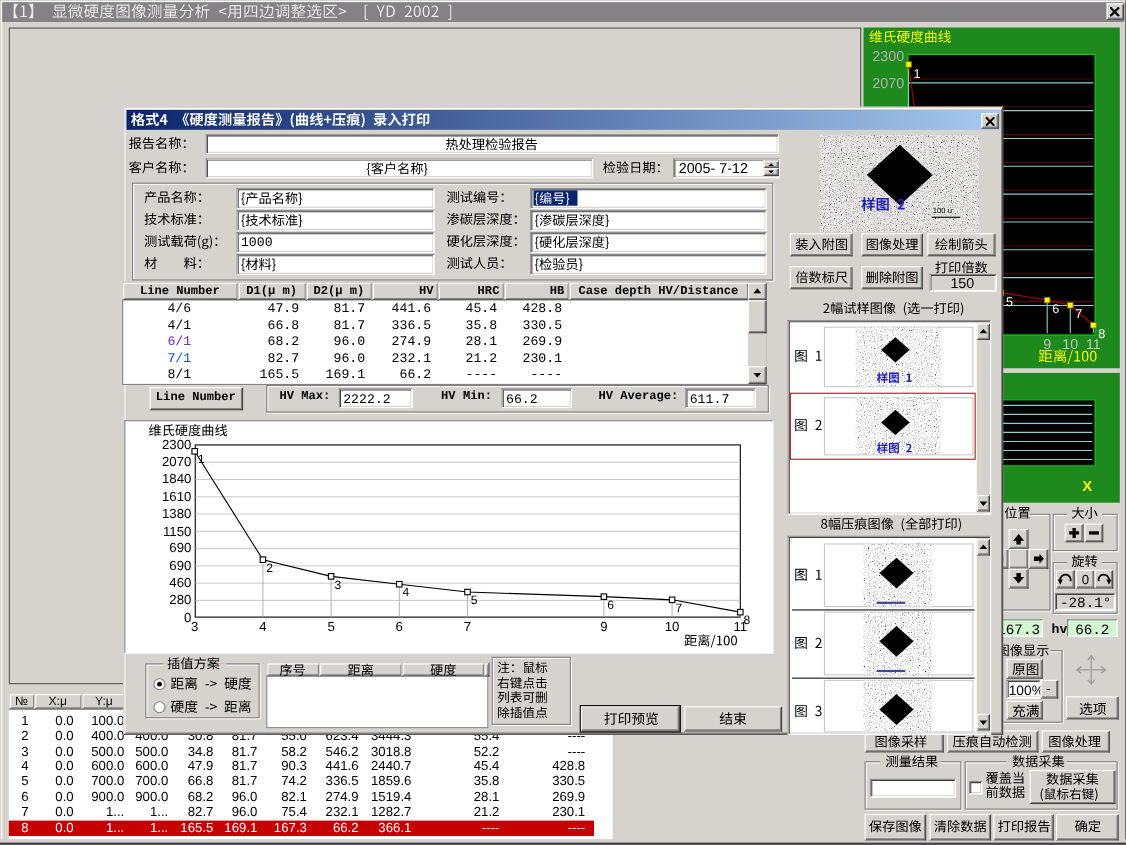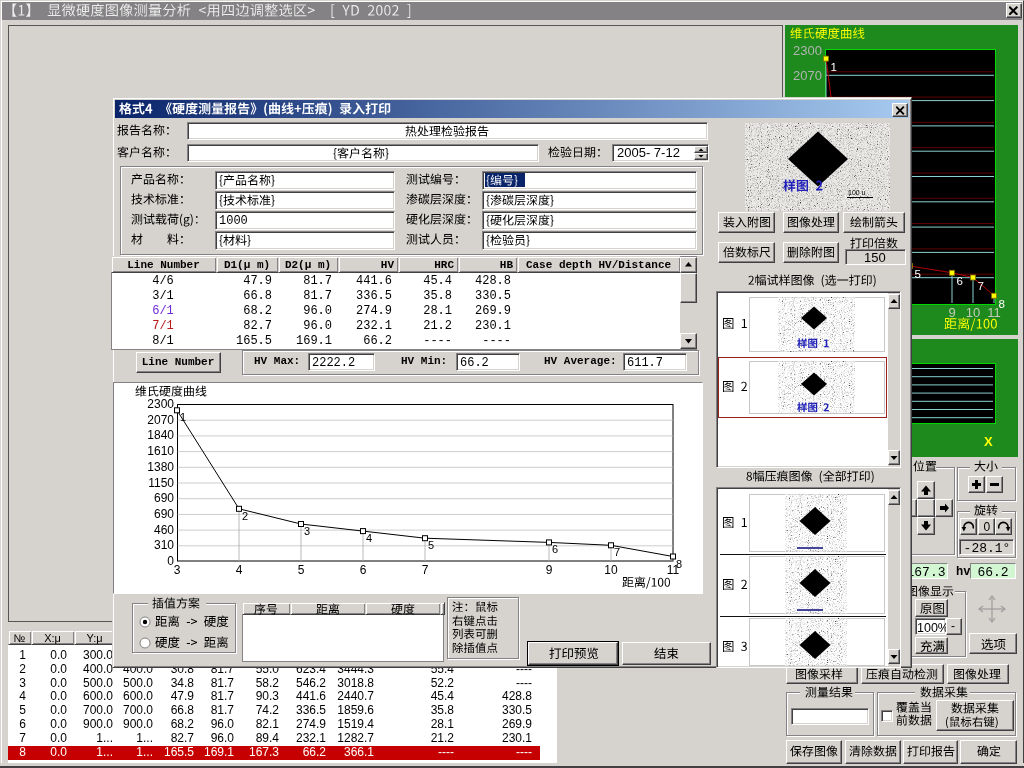--- a/index.html
+++ b/index.html
@@ -40,21 +40,21 @@
 <div class="raised2" style="left:115px;top:630px;width:42px;height:15px;"></div>
 <div class="raised2" style="left:156px;top:630px;width:42px;height:15px;"></div>
 <div class="raised2" style="left:197px;top:630px;width:42px;height:15px;"></div>
 <div class="raised2" style="left:238px;top:630px;width:46px;height:15px;"></div>
 <div class="raised2" style="left:283px;top:630px;width:48px;height:15px;"></div>
 <div class="raised2" style="left:330px;top:630px;width:49px;height:15px;"></div>
 <div class="raised2" style="left:378px;top:630px;width:81px;height:15px;"></div>
 <div class="raised2" style="left:458px;top:630px;width:79px;height:15px;"></div>
 <div style="position:absolute;right:998px;top:648.8px;font:normal 12px 'Liberation Sans', sans-serif;color:#000;white-space:pre;line-height:1">1</div>
 <div style="position:absolute;right:957px;top:648.8px;font:normal 12px 'Liberation Sans', sans-serif;color:#000;white-space:pre;line-height:1">0.0</div>
-<div style="position:absolute;right:911px;top:648.8px;font:normal 12px 'Liberation Sans', sans-serif;color:#000;white-space:pre;line-height:1">300.0</div>
+<div style="position:absolute;right:911px;top:648.8px;font:normal 12px 'Liberation Sans', sans-serif;color:#000;white-space:pre;line-height:1">100.0</div>
 <div style="position:absolute;right:998px;top:662.66px;font:normal 12px 'Liberation Sans', sans-serif;color:#000;white-space:pre;line-height:1">2</div>
 <div style="position:absolute;right:957px;top:662.66px;font:normal 12px 'Liberation Sans', sans-serif;color:#000;white-space:pre;line-height:1">0.0</div>
 <div style="position:absolute;right:911px;top:662.66px;font:normal 12px 'Liberation Sans', sans-serif;color:#000;white-space:pre;line-height:1">400.0</div>
 <div style="position:absolute;right:871px;top:662.66px;font:normal 12px 'Liberation Sans', sans-serif;color:#000;white-space:pre;line-height:1">400.0</div>
 <div style="position:absolute;right:830px;top:662.66px;font:normal 12px 'Liberation Sans', sans-serif;color:#000;white-space:pre;line-height:1">30.8</div>
 <div style="position:absolute;right:790px;top:662.66px;font:normal 12px 'Liberation Sans', sans-serif;color:#000;white-space:pre;line-height:1">81.7</div>
 <div style="position:absolute;right:745px;top:662.66px;font:normal 12px 'Liberation Sans', sans-serif;color:#000;white-space:pre;line-height:1">55.0</div>
 <div style="position:absolute;right:698px;top:662.66px;font:normal 12px 'Liberation Sans', sans-serif;color:#000;white-space:pre;line-height:1">623.4</div>
 <div style="position:absolute;right:650px;top:662.66px;font:normal 12px 'Liberation Sans', sans-serif;color:#000;white-space:pre;line-height:1">3444.3</div>
 <div style="position:absolute;right:570px;top:662.66px;font:normal 12px 'Liberation Sans', sans-serif;color:#000;white-space:pre;line-height:1">55.4</div>
@@ -102,21 +102,21 @@
 <div style="position:absolute;right:698px;top:718.1px;font:normal 12px 'Liberation Sans', sans-serif;color:#000;white-space:pre;line-height:1">274.9</div>
 <div style="position:absolute;right:650px;top:718.1px;font:normal 12px 'Liberation Sans', sans-serif;color:#000;white-space:pre;line-height:1">1519.4</div>
 <div style="position:absolute;right:570px;top:718.1px;font:normal 12px 'Liberation Sans', sans-serif;color:#000;white-space:pre;line-height:1">28.1</div>
 <div style="position:absolute;right:492px;top:718.1px;font:normal 12px 'Liberation Sans', sans-serif;color:#000;white-space:pre;line-height:1">269.9</div>
 <div style="position:absolute;right:998px;top:731.96px;font:normal 12px 'Liberation Sans', sans-serif;color:#000;white-space:pre;line-height:1">7</div>
 <div style="position:absolute;right:957px;top:731.96px;font:normal 12px 'Liberation Sans', sans-serif;color:#000;white-space:pre;line-height:1">0.0</div>
 <div style="position:absolute;right:911px;top:731.96px;font:normal 12px 'Liberation Sans', sans-serif;color:#000;white-space:pre;line-height:1">1...</div>
 <div style="position:absolute;right:871px;top:731.96px;font:normal 12px 'Liberation Sans', sans-serif;color:#000;white-space:pre;line-height:1">1...</div>
 <div style="position:absolute;right:830px;top:731.96px;font:normal 12px 'Liberation Sans', sans-serif;color:#000;white-space:pre;line-height:1">82.7</div>
 <div style="position:absolute;right:790px;top:731.96px;font:normal 12px 'Liberation Sans', sans-serif;color:#000;white-space:pre;line-height:1">96.0</div>
-<div style="position:absolute;right:745px;top:731.96px;font:normal 12px 'Liberation Sans', sans-serif;color:#000;white-space:pre;line-height:1">89.4</div>
+<div style="position:absolute;right:745px;top:731.96px;font:normal 12px 'Liberation Sans', sans-serif;color:#000;white-space:pre;line-height:1">75.4</div>
 <div style="position:absolute;right:698px;top:731.96px;font:normal 12px 'Liberation Sans', sans-serif;color:#000;white-space:pre;line-height:1">232.1</div>
 <div style="position:absolute;right:650px;top:731.96px;font:normal 12px 'Liberation Sans', sans-serif;color:#000;white-space:pre;line-height:1">1282.7</div>
 <div style="position:absolute;right:570px;top:731.96px;font:normal 12px 'Liberation Sans', sans-serif;color:#000;white-space:pre;line-height:1">21.2</div>
 <div style="position:absolute;right:492px;top:731.96px;font:normal 12px 'Liberation Sans', sans-serif;color:#000;white-space:pre;line-height:1">230.1</div>
 <div class="" style="left:8px;top:745.5px;width:532px;height:14px;background:#c60000"></div>
 <div style="position:absolute;right:998px;top:745.82px;font:normal 12px 'Liberation Sans', sans-serif;color:#fff;white-space:pre;line-height:1">8</div>
 <div style="position:absolute;right:957px;top:745.82px;font:normal 12px 'Liberation Sans', sans-serif;color:#fff;white-space:pre;line-height:1">0.0</div>
 <div style="position:absolute;right:911px;top:745.82px;font:normal 12px 'Liberation Sans', sans-serif;color:#fff;white-space:pre;line-height:1">1...</div>
 <div style="position:absolute;right:871px;top:745.82px;font:normal 12px 'Liberation Sans', sans-serif;color:#fff;white-space:pre;line-height:1">1...</div>
 <div style="position:absolute;right:830px;top:745.82px;font:normal 12px 'Liberation Sans', sans-serif;color:#fff;white-space:pre;line-height:1">165.5</div>
@@ -449,33 +449,33 @@
 <div class="raised2" style="left:458px;top:256px;width:60px;height:17px;"></div>
 <div style="position:absolute;right:511px;top:260px;font:bold 11px 'Liberation Mono', monospace;color:#000;white-space:pre;line-height:1">HB</div>
 <div class="raised2" style="left:517px;top:256px;width:164px;height:17px;"></div>
 <div style="position:absolute;left:598.5px;top:260px;transform:translateX(-50%);font:bold 11px 'Liberation Mono', monospace;color:#000;white-space:pre;line-height:1">Case depth HV/Distance</div>
 <div style="position:absolute;left:163px;top:274.5px;transform:translateX(-50%);font:normal 12px 'Liberation Mono', monospace;color:#000;white-space:pre;line-height:1">4/6</div>
 <div style="position:absolute;right:752px;top:274.5px;font:normal 12px 'Liberation Mono', monospace;color:#000;white-space:pre;line-height:1">47.9</div>
 <div style="position:absolute;right:692px;top:274.5px;font:normal 12px 'Liberation Mono', monospace;color:#000;white-space:pre;line-height:1">81.7</div>
 <div style="position:absolute;right:632px;top:274.5px;font:normal 12px 'Liberation Mono', monospace;color:#000;white-space:pre;line-height:1">441.6</div>
 <div style="position:absolute;right:572px;top:274.5px;font:normal 12px 'Liberation Mono', monospace;color:#000;white-space:pre;line-height:1">45.4</div>
 <div style="position:absolute;right:513px;top:274.5px;font:normal 12px 'Liberation Mono', monospace;color:#000;white-space:pre;line-height:1">428.8</div>
-<div style="position:absolute;left:163px;top:289.5px;transform:translateX(-50%);font:normal 12px 'Liberation Mono', monospace;color:#000;white-space:pre;line-height:1">3/1</div>
+<div style="position:absolute;left:163px;top:289.5px;transform:translateX(-50%);font:normal 12px 'Liberation Mono', monospace;color:#000;white-space:pre;line-height:1">4/1</div>
 <div style="position:absolute;right:752px;top:289.5px;font:normal 12px 'Liberation Mono', monospace;color:#000;white-space:pre;line-height:1">66.8</div>
 <div style="position:absolute;right:692px;top:289.5px;font:normal 12px 'Liberation Mono', monospace;color:#000;white-space:pre;line-height:1">81.7</div>
 <div style="position:absolute;right:632px;top:289.5px;font:normal 12px 'Liberation Mono', monospace;color:#000;white-space:pre;line-height:1">336.5</div>
 <div style="position:absolute;right:572px;top:289.5px;font:normal 12px 'Liberation Mono', monospace;color:#000;white-space:pre;line-height:1">35.8</div>
 <div style="position:absolute;right:513px;top:289.5px;font:normal 12px 'Liberation Mono', monospace;color:#000;white-space:pre;line-height:1">330.5</div>
 <div style="position:absolute;left:163px;top:304.5px;transform:translateX(-50%);font:normal 12px 'Liberation Mono', monospace;color:#6d28d9;white-space:pre;line-height:1">6/1</div>
 <div style="position:absolute;right:752px;top:304.5px;font:normal 12px 'Liberation Mono', monospace;color:#000;white-space:pre;line-height:1">68.2</div>
 <div style="position:absolute;right:692px;top:304.5px;font:normal 12px 'Liberation Mono', monospace;color:#000;white-space:pre;line-height:1">96.0</div>
 <div style="position:absolute;right:632px;top:304.5px;font:normal 12px 'Liberation Mono', monospace;color:#000;white-space:pre;line-height:1">274.9</div>
 <div style="position:absolute;right:572px;top:304.5px;font:normal 12px 'Liberation Mono', monospace;color:#000;white-space:pre;line-height:1">28.1</div>
 <div style="position:absolute;right:513px;top:304.5px;font:normal 12px 'Liberation Mono', monospace;color:#000;white-space:pre;line-height:1">269.9</div>
-<div style="position:absolute;left:163px;top:319.5px;transform:translateX(-50%);font:normal 12px 'Liberation Mono', monospace;color:#b91c1c;white-space:pre;line-height:1">7/1</div>
+<div style="position:absolute;left:163px;top:319.5px;transform:translateX(-50%);font:normal 12px 'Liberation Mono', monospace;color:#1d4ed8;white-space:pre;line-height:1">7/1</div>
 <div style="position:absolute;right:752px;top:319.5px;font:normal 12px 'Liberation Mono', monospace;color:#000;white-space:pre;line-height:1">82.7</div>
 <div style="position:absolute;right:692px;top:319.5px;font:normal 12px 'Liberation Mono', monospace;color:#000;white-space:pre;line-height:1">96.0</div>
 <div style="position:absolute;right:632px;top:319.5px;font:normal 12px 'Liberation Mono', monospace;color:#000;white-space:pre;line-height:1">232.1</div>
 <div style="position:absolute;right:572px;top:319.5px;font:normal 12px 'Liberation Mono', monospace;color:#000;white-space:pre;line-height:1">21.2</div>
 <div style="position:absolute;right:513px;top:319.5px;font:normal 12px 'Liberation Mono', monospace;color:#000;white-space:pre;line-height:1">230.1</div>
 <div style="position:absolute;left:163px;top:334.5px;transform:translateX(-50%);font:normal 12px 'Liberation Mono', monospace;color:#000;white-space:pre;line-height:1">8/1</div>
 <div style="position:absolute;right:752px;top:334.5px;font:normal 12px 'Liberation Mono', monospace;color:#000;white-space:pre;line-height:1">165.5</div>
 <div style="position:absolute;right:692px;top:334.5px;font:normal 12px 'Liberation Mono', monospace;color:#000;white-space:pre;line-height:1">169.1</div>
 <div style="position:absolute;right:632px;top:334.5px;font:normal 12px 'Liberation Mono', monospace;color:#000;white-space:pre;line-height:1">66.2</div>
 <div style="position:absolute;right:572px;top:334.5px;font:normal 12px 'Liberation Mono', monospace;color:#000;white-space:pre;line-height:1">----</div>
@@ -508,21 +508,21 @@
   </svg>
 <div style="position:absolute;right:850px;top:398px;font:normal 12px 'Liberation Sans', sans-serif;color:#000;white-space:pre;line-height:1">2300</div>
 <div style="position:absolute;right:850px;top:413.7px;font:normal 12px 'Liberation Sans', sans-serif;color:#000;white-space:pre;line-height:1">2070</div>
 <div style="position:absolute;right:850px;top:429.4px;font:normal 12px 'Liberation Sans', sans-serif;color:#000;white-space:pre;line-height:1">1840</div>
 <div style="position:absolute;right:850px;top:445.1px;font:normal 12px 'Liberation Sans', sans-serif;color:#000;white-space:pre;line-height:1">1610</div>
 <div style="position:absolute;right:850px;top:460.8px;font:normal 12px 'Liberation Sans', sans-serif;color:#000;white-space:pre;line-height:1">1380</div>
 <div style="position:absolute;right:850px;top:476.5px;font:normal 12px 'Liberation Sans', sans-serif;color:#000;white-space:pre;line-height:1">1150</div>
 <div style="position:absolute;right:850px;top:492.2px;font:normal 12px 'Liberation Sans', sans-serif;color:#000;white-space:pre;line-height:1">690</div>
 <div style="position:absolute;right:850px;top:507.9px;font:normal 12px 'Liberation Sans', sans-serif;color:#000;white-space:pre;line-height:1">690</div>
 <div style="position:absolute;right:850px;top:523.6px;font:normal 12px 'Liberation Sans', sans-serif;color:#000;white-space:pre;line-height:1">460</div>
-<div style="position:absolute;right:850px;top:539.3px;font:normal 12px 'Liberation Sans', sans-serif;color:#000;white-space:pre;line-height:1">310</div>
+<div style="position:absolute;right:850px;top:539.3px;font:normal 12px 'Liberation Sans', sans-serif;color:#000;white-space:pre;line-height:1">280</div>
 <div style="position:absolute;right:850px;top:555px;font:normal 12px 'Liberation Sans', sans-serif;color:#000;white-space:pre;line-height:1">0</div>
 <div style="position:absolute;left:177px;top:564px;transform:translateX(-50%);font:normal 12px 'Liberation Sans', sans-serif;color:#000;white-space:pre;line-height:1">3</div>
 <div style="position:absolute;left:239px;top:564px;transform:translateX(-50%);font:normal 12px 'Liberation Sans', sans-serif;color:#000;white-space:pre;line-height:1">4</div>
 <div style="position:absolute;left:301px;top:564px;transform:translateX(-50%);font:normal 12px 'Liberation Sans', sans-serif;color:#000;white-space:pre;line-height:1">5</div>
 <div style="position:absolute;left:363px;top:564px;transform:translateX(-50%);font:normal 12px 'Liberation Sans', sans-serif;color:#000;white-space:pre;line-height:1">6</div>
 <div style="position:absolute;left:425px;top:564px;transform:translateX(-50%);font:normal 12px 'Liberation Sans', sans-serif;color:#000;white-space:pre;line-height:1">7</div>
 <div style="position:absolute;left:549px;top:564px;transform:translateX(-50%);font:normal 12px 'Liberation Sans', sans-serif;color:#000;white-space:pre;line-height:1">9</div>
 <div style="position:absolute;left:611px;top:564px;transform:translateX(-50%);font:normal 12px 'Liberation Sans', sans-serif;color:#000;white-space:pre;line-height:1">10</div>
 <div style="position:absolute;left:673px;top:564px;transform:translateX(-50%);font:normal 12px 'Liberation Sans', sans-serif;color:#000;white-space:pre;line-height:1">11</div>
 <svg style="position:absolute;left:622px;top:576px;overflow:visible" width="50" height="17">

